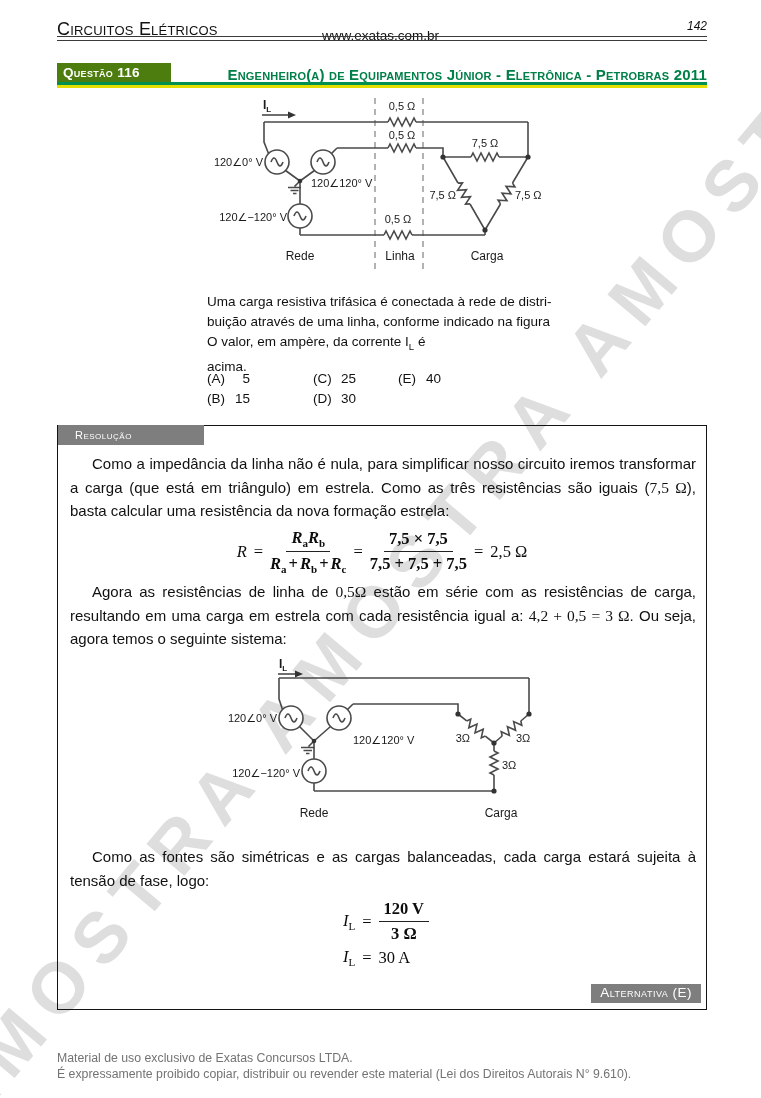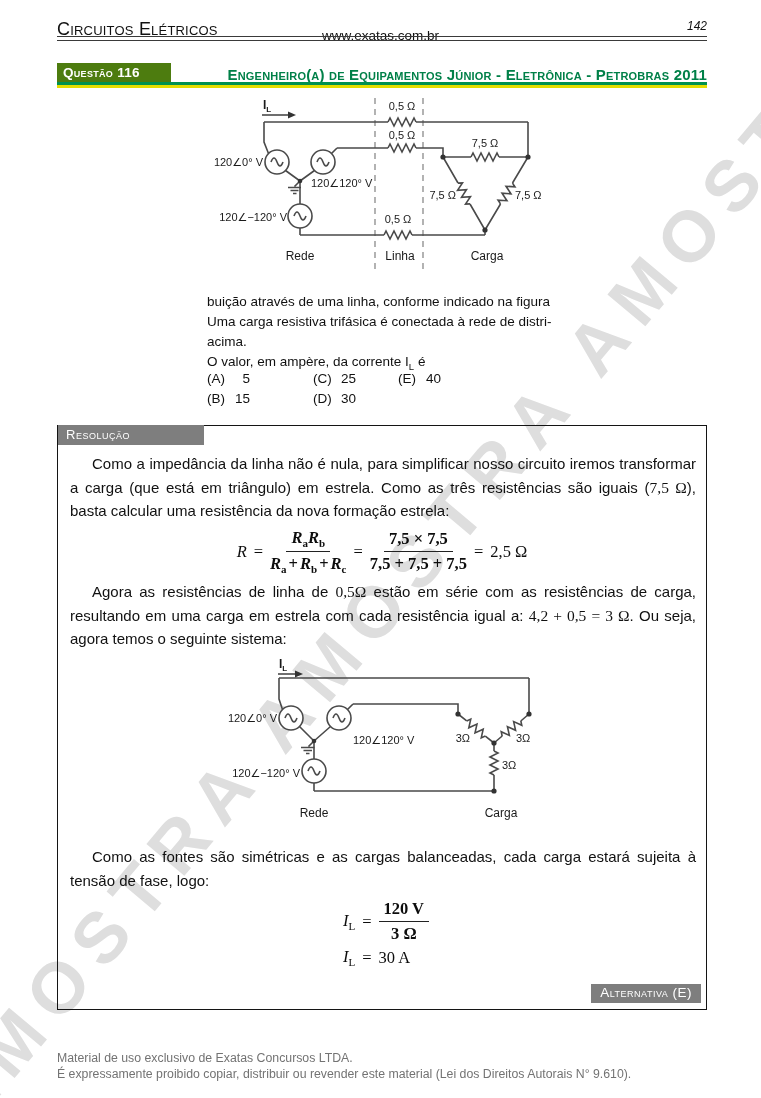--- a/index.html
+++ b/index.html
@@ -39,22 +39,22 @@
   .qtext{position:absolute;left:207px;top:292px;font-size:13.5px;line-height:20px;}
   .qtext sub{font-size:9.5px;}
   .opts{position:absolute;left:207px;top:371px;font-size:13.5px;}
   .opt{position:absolute;white-space:nowrap;}
   .okey{display:inline-block;width:27px;}
   .oval{display:inline-block;width:16px;text-align:right;}
   
   .resbox{position:absolute;left:57px;top:425px;width:650px;height:585px;
       border:1.4px solid #141414;box-sizing:border-box;background:transparent;}
   .restitle{position:absolute;left:0;top:-1px;width:146px;height:20px;background:#7e7e7e;
-      color:#fff;font-variant:small-caps;font-size:13px;line-height:20px;
-      padding-left:8px;box-sizing:border-box;letter-spacing:.5px;}
+      color:#fff;font-variant:small-caps;font-size:11px;line-height:20px;
+      padding-left:17px;box-sizing:border-box;letter-spacing:.5px;}
   .para{position:absolute;left:12px;width:626px;margin:0;font-size:15px;
       line-height:23.5px;text-align:justify;}
   .indent{text-indent:22px;}
   .mtext{font-family:"Liberation Serif",serif;font-size:15.5px;}
   .formula{position:absolute;display:flex;align-items:center;gap:5px;
       font-family:"Liberation Serif",serif;font-size:16.5px;color:#0d0d0d;}
   .formula .mi{font-style:italic;}
   .formula .mo{margin:0 2px;}
   .formula sub{font-size:11px;}
   .frac{display:inline-flex;flex-direction:column;align-items:center;text-align:center;font-weight:bold;}
@@ -118,24 +118,24 @@
       <text x="515" y="199">7,5 Ω</text>
       <text x="263" y="166" text-anchor="end">120∠0° V</text>
       <text x="311" y="187">120∠120° V</text>
       <text x="287" y="221" text-anchor="end">120∠−120° V</text>
       <text class="sec" x="300" y="260" text-anchor="middle">Rede</text>
       <text class="sec" x="400" y="260" text-anchor="middle">Linha</text>
       <text class="sec" x="487" y="260" text-anchor="middle">Carga</text>
     </svg>
 
     <div class="qtext">
+      <div>Uma carga resistiva trifásica é conectada à rede de distri-</div>
       <div>buição através de uma linha, conforme indicado na figura</div>
-      <div>Uma carga resistiva trifásica é conectada à rede de distri-</div>
+      <div><span>O valor, em ampère, da corrente </span><span>I</span><sub>L</sub><span> é</span></div>
       <div>acima.</div>
-      <div><span>O valor, em ampère, da corrente </span><span>I</span><sub>L</sub><span> é</span></div>
     </div>
 
     <div class="opts">
       <div class="opt" style="left:0;top:0"><span class="okey">(A)</span><span class="oval">5</span></div>
       <div class="opt" style="left:0;top:19.5px"><span class="okey">(B)</span><span class="oval">15</span></div>
       <div class="opt" style="left:106px;top:0"><span class="okey">(C)</span><span class="oval">25</span></div>
       <div class="opt" style="left:106px;top:19.5px"><span class="okey">(D)</span><span class="oval">30</span></div>
       <div class="opt" style="left:191px;top:0"><span class="okey">(E)</span><span class="oval">40</span></div>
     </div>
 

